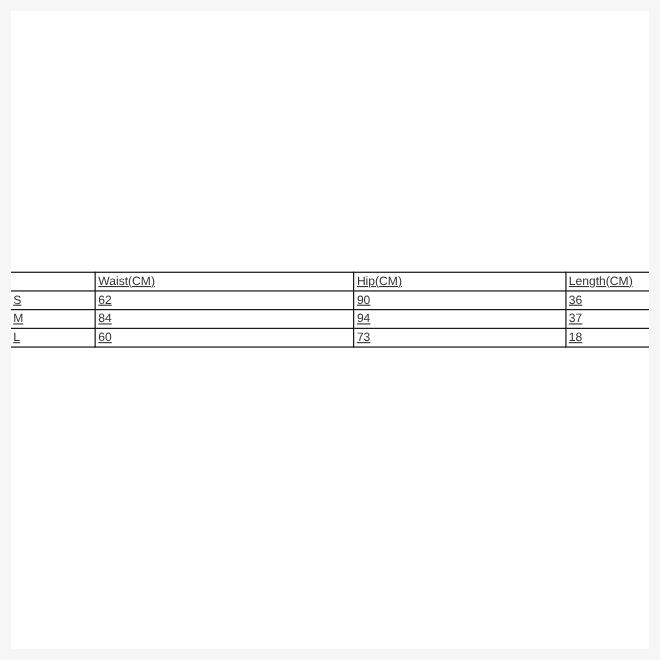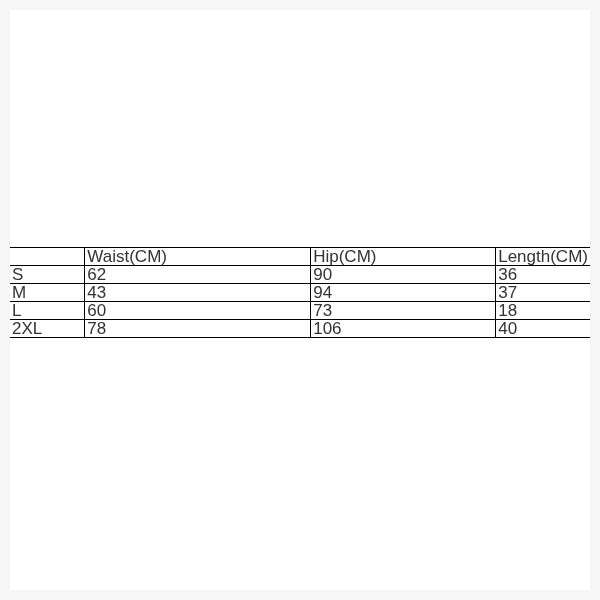--- a/index.html
+++ b/index.html
@@ -19,22 +19,23 @@
       height: 100%;
       background: #ffffff;
       position: relative;
     }
     .size-table {
       position: absolute;
       top: 237px;
       left: 0;
       width: 100%;
       border-collapse: collapse;
-      font-size: 17px;
+      font-size: 11px;
       color: #333;
+      text-decoration: underline;
     }
     .size-table td {
       border: 1px solid #000;
       border-left: none;
       height: 17px;
       padding: 0 2px;
       text-align: left;
       vertical-align: middle;
       line-height: 1;
     }
@@ -68,31 +69,25 @@
       <td class="col-length">Length(CM)</td>
     </tr>
     <tr>
       <td class="col-size">S</td>
       <td class="col-waist">62</td>
       <td class="col-hip">90</td>
       <td class="col-length">36</td>
     </tr>
     <tr>
       <td class="col-size">M</td>
-      <td class="col-waist">43</td>
+      <td class="col-waist">84</td>
       <td class="col-hip">94</td>
       <td class="col-length">37</td>
     </tr>
     <tr>
       <td class="col-size">L</td>
       <td class="col-waist">60</td>
       <td class="col-hip">73</td>
       <td class="col-length">18</td>
     </tr>
-    <tr>
-      <td class="col-size">2XL</td>
-      <td class="col-waist">78</td>
-      <td class="col-hip">106</td>
-      <td class="col-length">40</td>
-    </tr>
   </tbody>
     </table>
 </div>
 
 </body></html>

